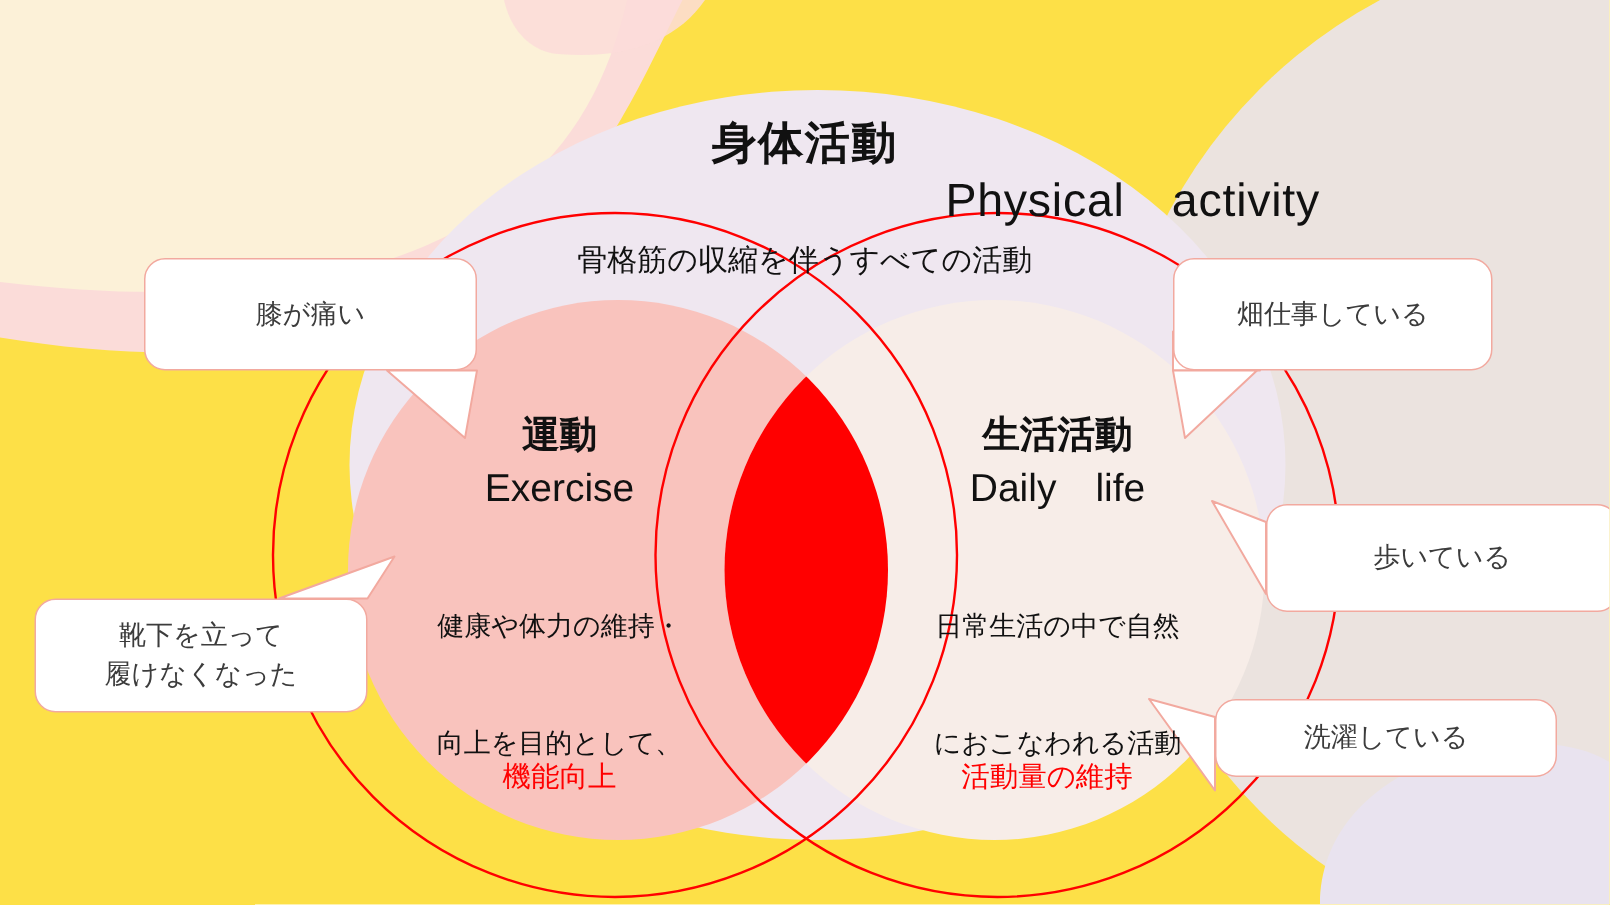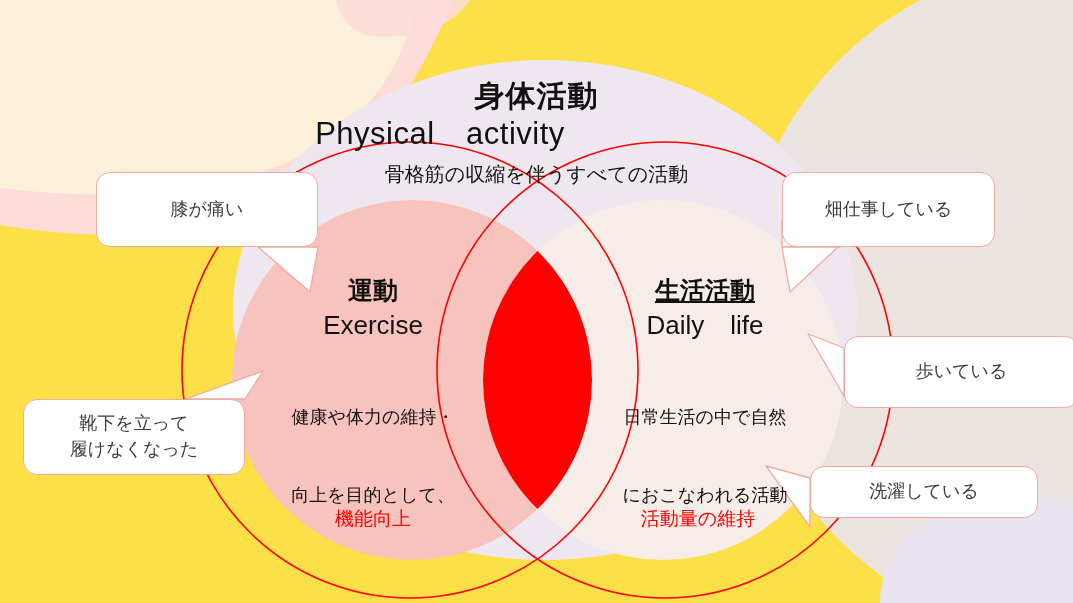--- a/index.html
+++ b/index.html
@@ -32,38 +32,38 @@
     color: #111111;
   }
 
   
   #title-jp {
     left: 0; top: 78px; width: 1073px;
     font-size: 30px; font-weight: bold; letter-spacing: 1px;
   }
   #title-en {
     left: 0; top: 115px; width: 880px;
-    font-size: 31px; letter-spacing: 0.5px;
+    font-size: 31px; letter-spacing: 0.5px; text-align: right;
   }
   #subtitle {
     left: 0; top: 162px; width: 1073px;
     font-size: 20px;
   }
 
   
   .circle-title-jp { font-size: 25px; font-weight: bold; }
   .circle-title-en { font-size: 26px; }
   .circle-body { font-size: 18px; line-height: 1.45; }
 
   #ex-title-jp { left: 248px; top: 275px; width: 250px; }
   #ex-title-en { left: 248px; top: 310px; width: 250px; }
   #ex-body     { left: 243px; top: 352px; width: 260px; }
   #ex-body .ul { text-decoration: underline; }
 
-  #dl-title-jp { left: 580px; top: 275px; width: 250px; text-decoration: underline; }
+  #dl-title-jp { left: 580px; top: 275px; width: 250px; }
   #dl-title-en { left: 580px; top: 310px; width: 250px; }
   #dl-body     { left: 575px; top: 352px; width: 260px; }
 
   
   .goal {
     font-size: 19px;
     color: #ff0000;
   }
   #goal-left  { left: 268px; top: 507px; width: 210px; }
   #goal-right { left: 578px; top: 507px; width: 240px; }

